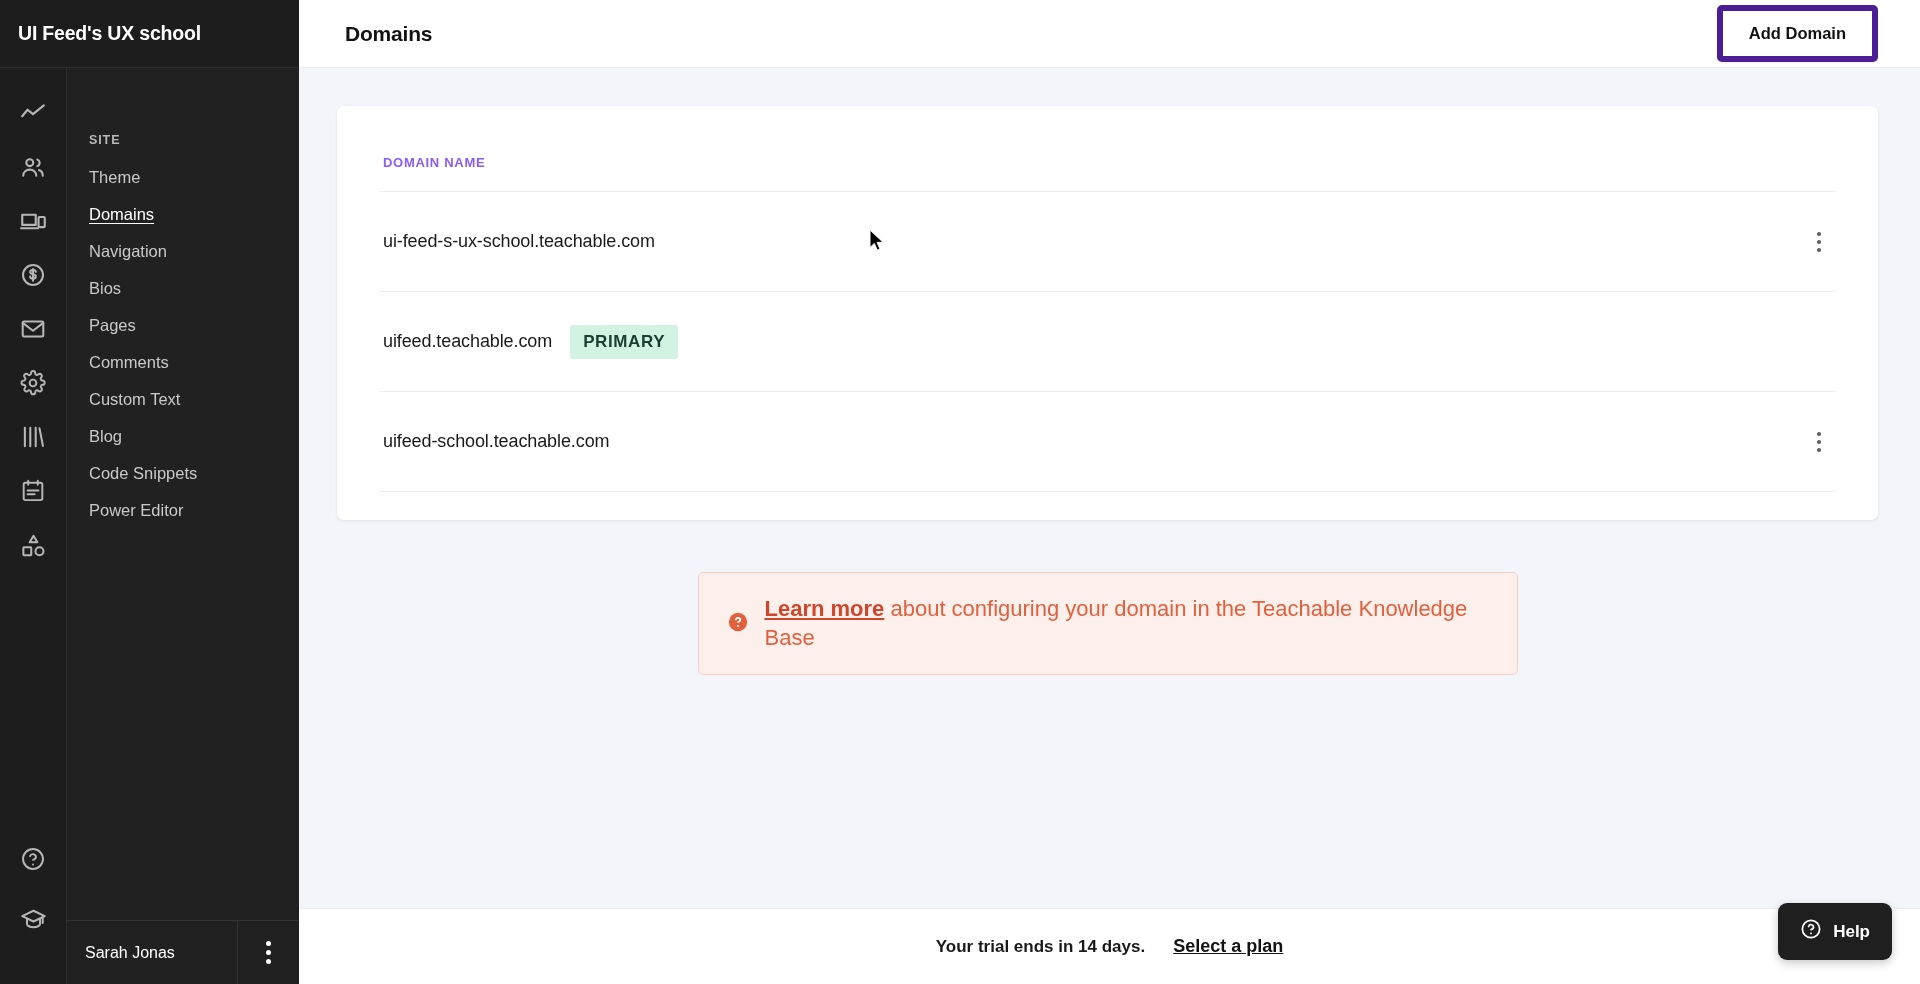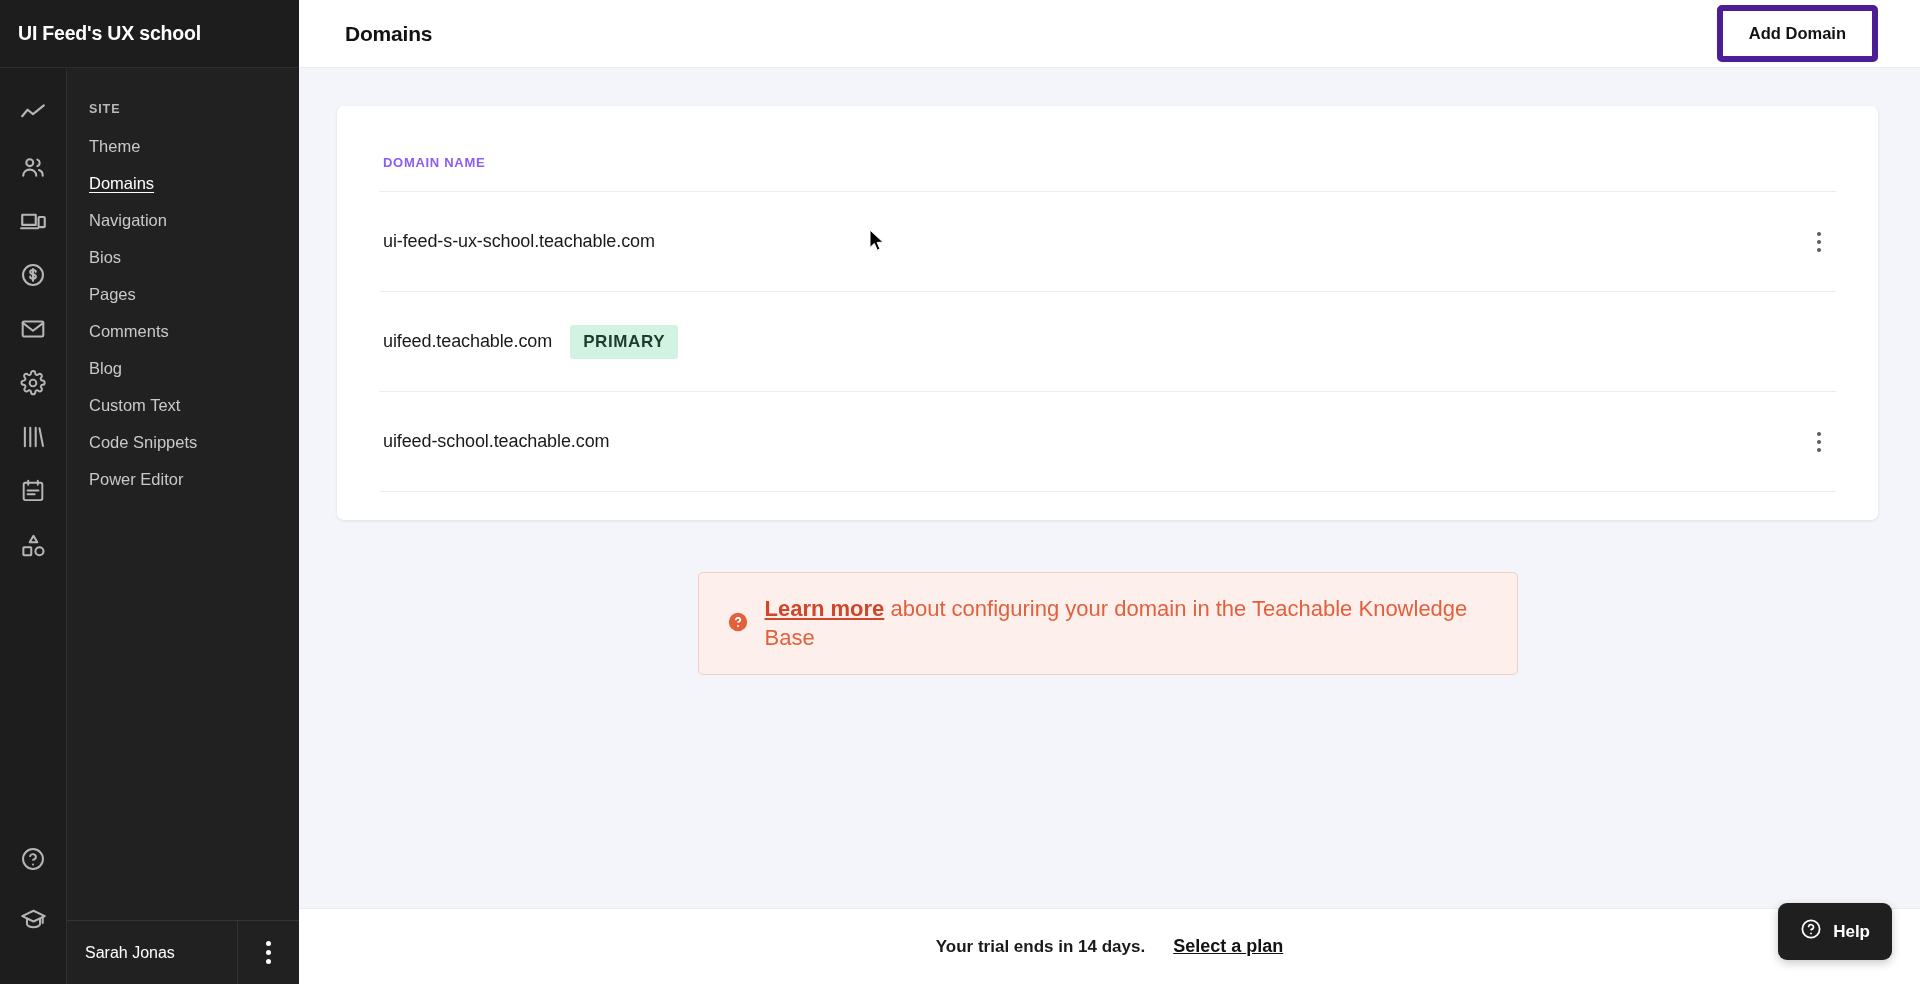--- a/index.html
+++ b/index.html
@@ -41,21 +41,21 @@
     height: 68px; display: flex; align-items: center;
     padding-left: 18px;
     border-bottom: 1px solid #2e2e2e;
     position: absolute; left: 0; top: 0; width: 299px;
     background: #1d1d1d; z-index: 5;
   }
   .school-title {
     color: #ffffff; font-size: 19.5px; font-weight: bold;
     letter-spacing: -0.2px; white-space: nowrap;
   }
-  .sidebar-nav { padding-top: 68px; flex: 1 1 auto; }
+  .sidebar-nav { padding-top: 99px; flex: 1 1 auto; }
   .nav-section-title {
     color: #b9b9b9; font-size: 12.5px; font-weight: bold;
     letter-spacing: 0.9px; padding: 34px 0 0 22px;
   }
   .nav-list { list-style: none; padding-top: 12px; }
   .nav-item {
     color: #c9c9c9; font-size: 16.5px;
     padding: 9px 0 9px 22px;
     cursor: pointer;
   }
@@ -265,22 +265,22 @@
   <div class="sidebar">
     <div class="sidebar-nav">
       <div class="nav-section-title">SITE</div>
       <ul class="nav-list">
         <li class="nav-item">Theme</li>
         <li class="nav-item active">Domains</li>
         <li class="nav-item">Navigation</li>
         <li class="nav-item">Bios</li>
         <li class="nav-item">Pages</li>
         <li class="nav-item">Comments</li>
+        <li class="nav-item">Custom Text</li>
         <li class="nav-item">Blog</li>
-        <li class="nav-item">Custom Text</li>
         <li class="nav-item">Code Snippets</li>
         <li class="nav-item">Power Editor</li>
       </ul>
     </div>
     <div class="sidebar-footer">
       <span class="user-name">Sarah Jonas</span>
       <div class="user-menu-btn">
         <span class="kebab-white">
             <i></i>
             <i></i>

